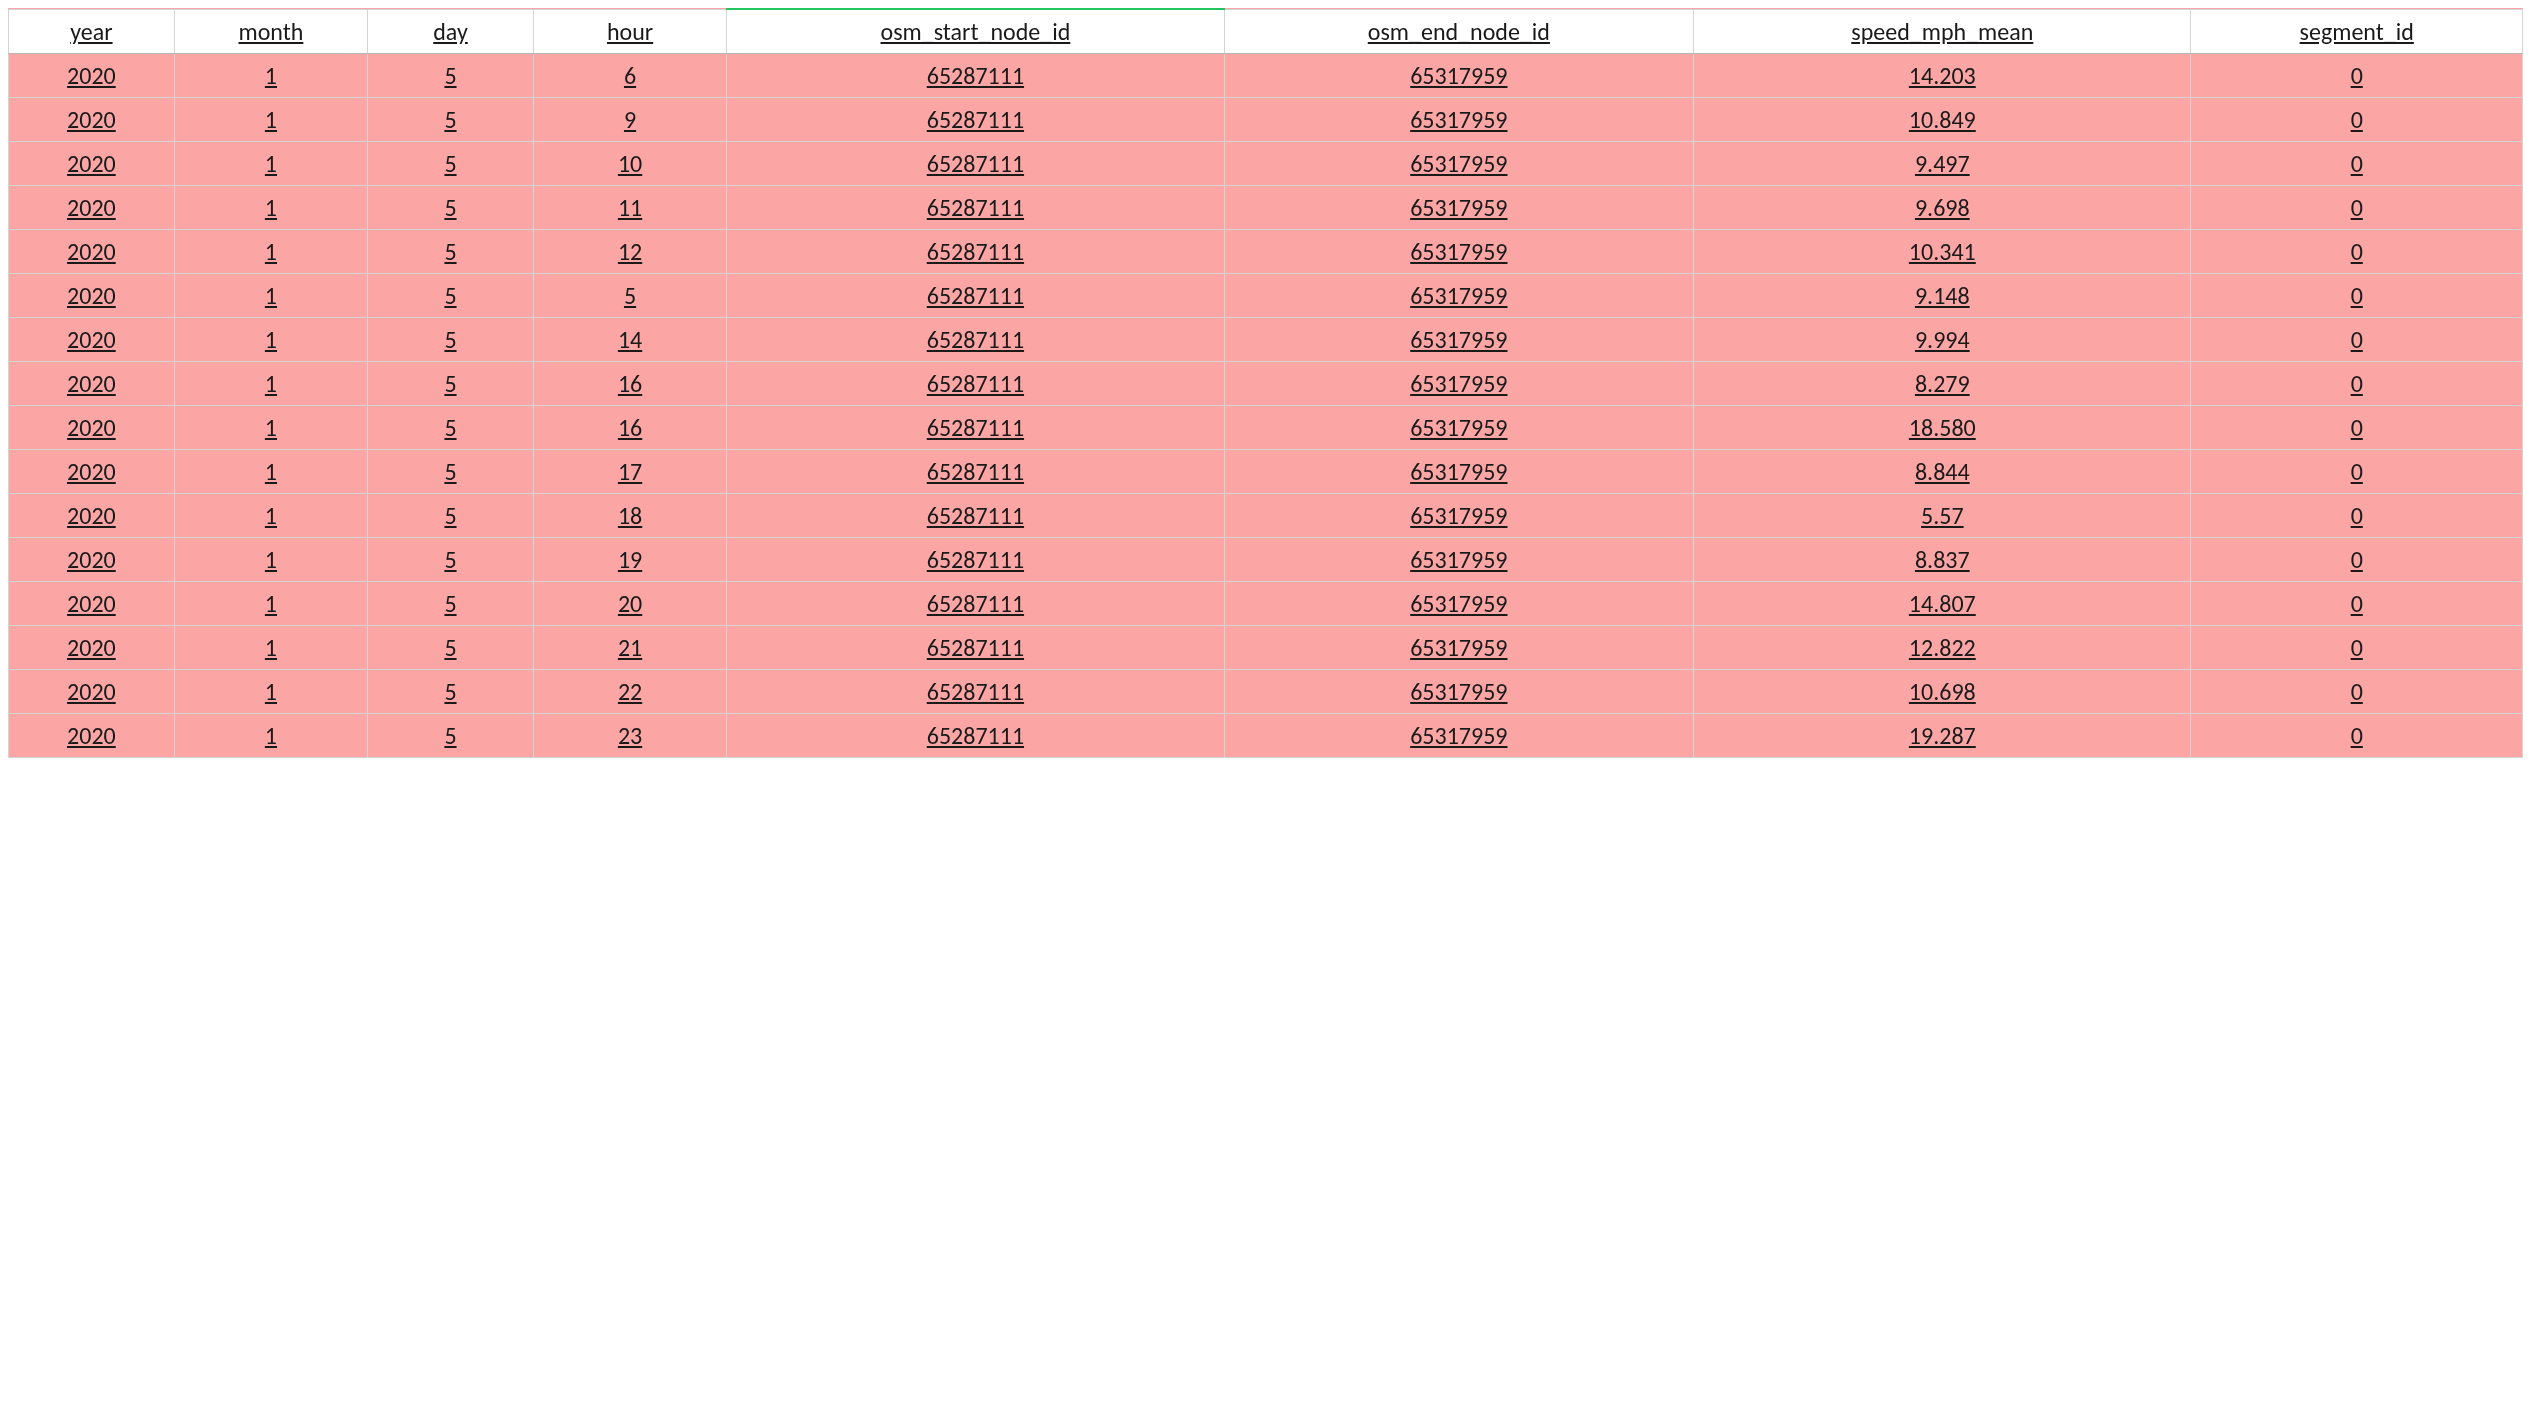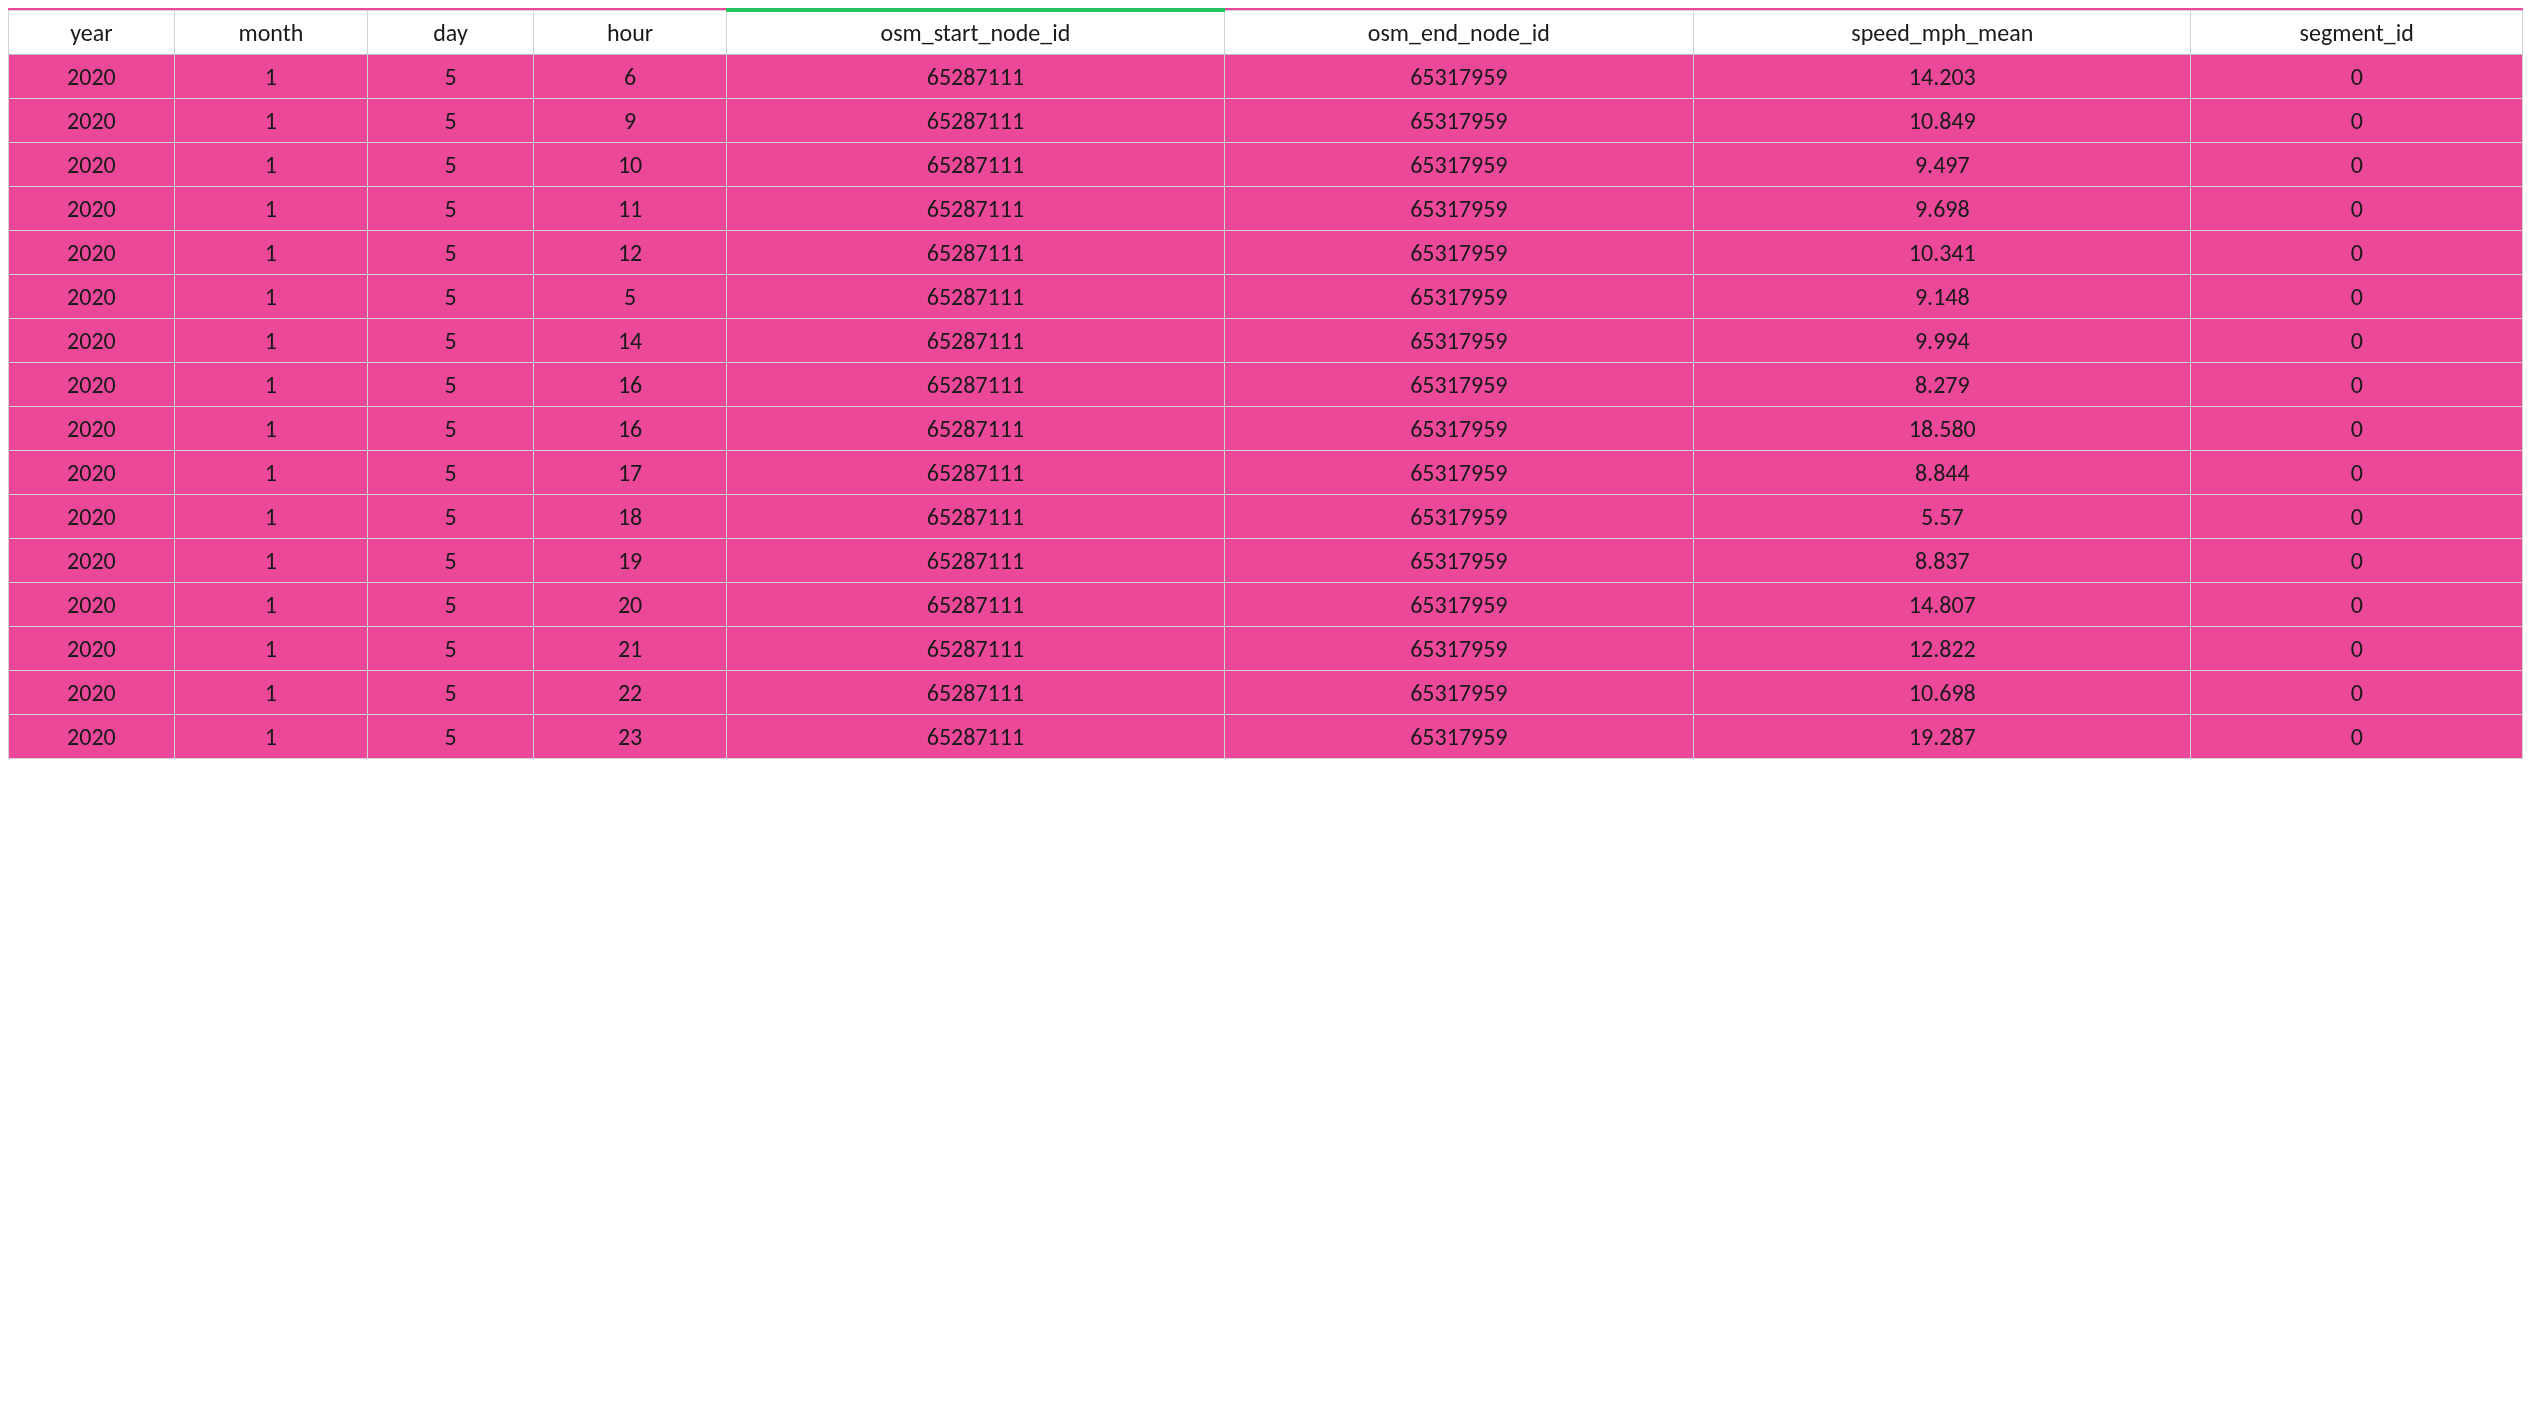--- a/index.html
+++ b/index.html
@@ -9,39 +9,40 @@
     }
     body {
       font-family: Calibri, "Segoe UI", Arial, sans-serif;
       font-size: 24px;
       background: #ffffff;
       color: #1a1a1a;
       padding: 8px;
     }
     .spreadsheet {
       border-collapse: collapse;
-      background: #ec4899;
+      background: #fca5a5;
       width: 100%;
+      text-decoration: underline;
     }
     .spreadsheet th,
     .spreadsheet td {
       border: 1px solid #d4d4d4;
       padding: 6px 14px;
       text-align: center;
       font-weight: normal;
       white-space: nowrap;
       height: 44px;
     }
     .spreadsheet th {
       font-weight: normal;
       background: #ffffff;
       border-bottom: 1px solid #b8b8b8;
     }
     .spreadsheet thead th.col-selected {
-      border-top: 4px solid #22c55e;
+      border-top: 2px solid #22c55e;
     }
     .col-year   { width: 6%; }
     .col-month  { width: 7%; }
     .col-day    { width: 6%; }
     .col-hour   { width: 7%; }
     .col-start  { width: 18%; }
     .col-end    { width: 17%; }
     .col-speed  { width: 18%; }
     .col-seg    { width: 12%; }
   </style>

